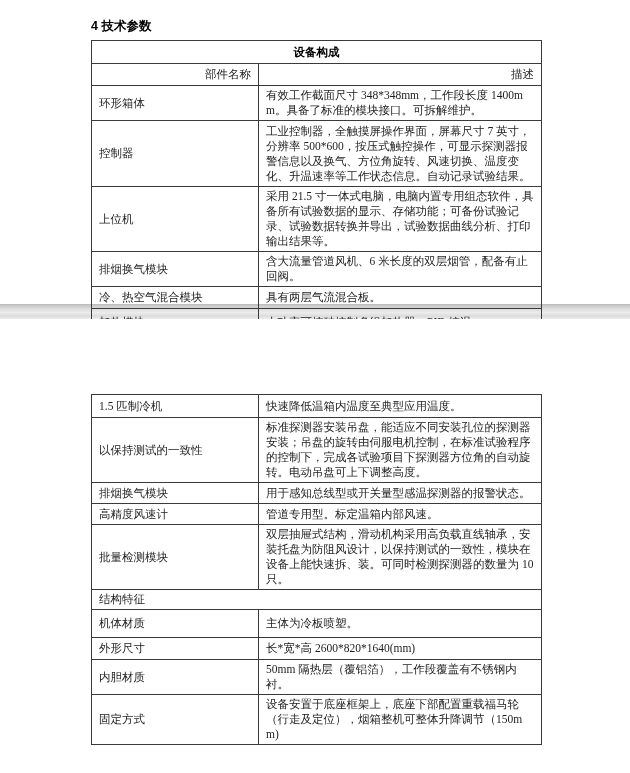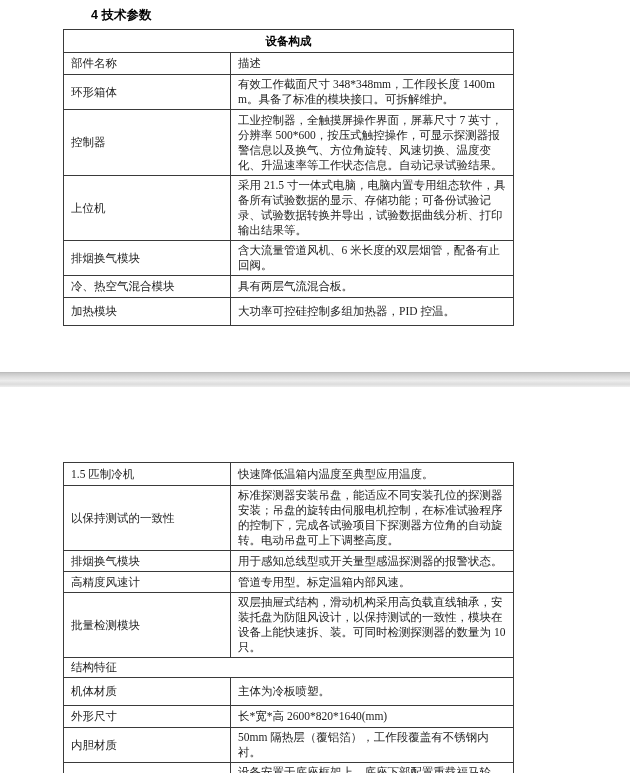--- a/index.html
+++ b/index.html
@@ -4,59 +4,59 @@
 <style>
   * { box-sizing: border-box; margin: 0; padding: 0; }
   html, body {
     width: 630px; height: 773px;
     background: #ffffff;
     overflow: hidden;
     font-family: "Liberation Serif", "DejaVu Serif", serif;
     color: #1d1d1d;
   }
   .page { background: #ffffff; position: relative; }
-  .page-1 { height: 372px; padding-top: 5px; }
+  .page-1 { height: 304px; padding-top: 16px; }
   .page-2 { height: 316px; }
   .page-gap {
     height: 15px;
     background: linear-gradient(to bottom, #c6c6c6 0%, #dedede 30%, #ececec 55%, #dcdcdc 80%, #efefef 100%);
     border-top: 1px solid #bdbdbd;
   }
   .heading {
     margin: 2px 0 5px 91px;
     font-family: "Liberation Sans", "DejaVu Sans", sans-serif;
     font-size: 12.5px;
     font-weight: bold;
     color: #000;
   }
   table.spec {
     border-collapse: collapse;
     table-layout: fixed;
     width: 450px;
-    margin-left: 63px;
+    margin-left: 91px;
   }
   table.spec td {
     border: 1px solid #3a3a3a;
     padding: 2px 7px;
     font-size: 11.5px;
     line-height: 15px;
     vertical-align: middle;
     word-break: break-all;
     overflow: hidden;
   }
   col.c-name { width: 167px; }
   col.c-desc { width: 283px; }
   td.title-cell {
     text-align: center;
     font-weight: bold;
     font-size: 12px;
     font-family: "Liberation Sans", "DejaVu Sans", sans-serif;
     color: #000;
   }
-  td.colhead-cell { text-align: left; font-family: Liberation Serif, serif; }
+  td.colhead-cell { text-align: right; font-family: Liberation Serif, serif; }
   td.section-cell { }
   .t2-spacer { height: 75px; }
 </style>
 </head>
 <body>
 
 <div class="page page-1">
   <div class="heading">4 技术参数</div>
 
   <table class="spec">

